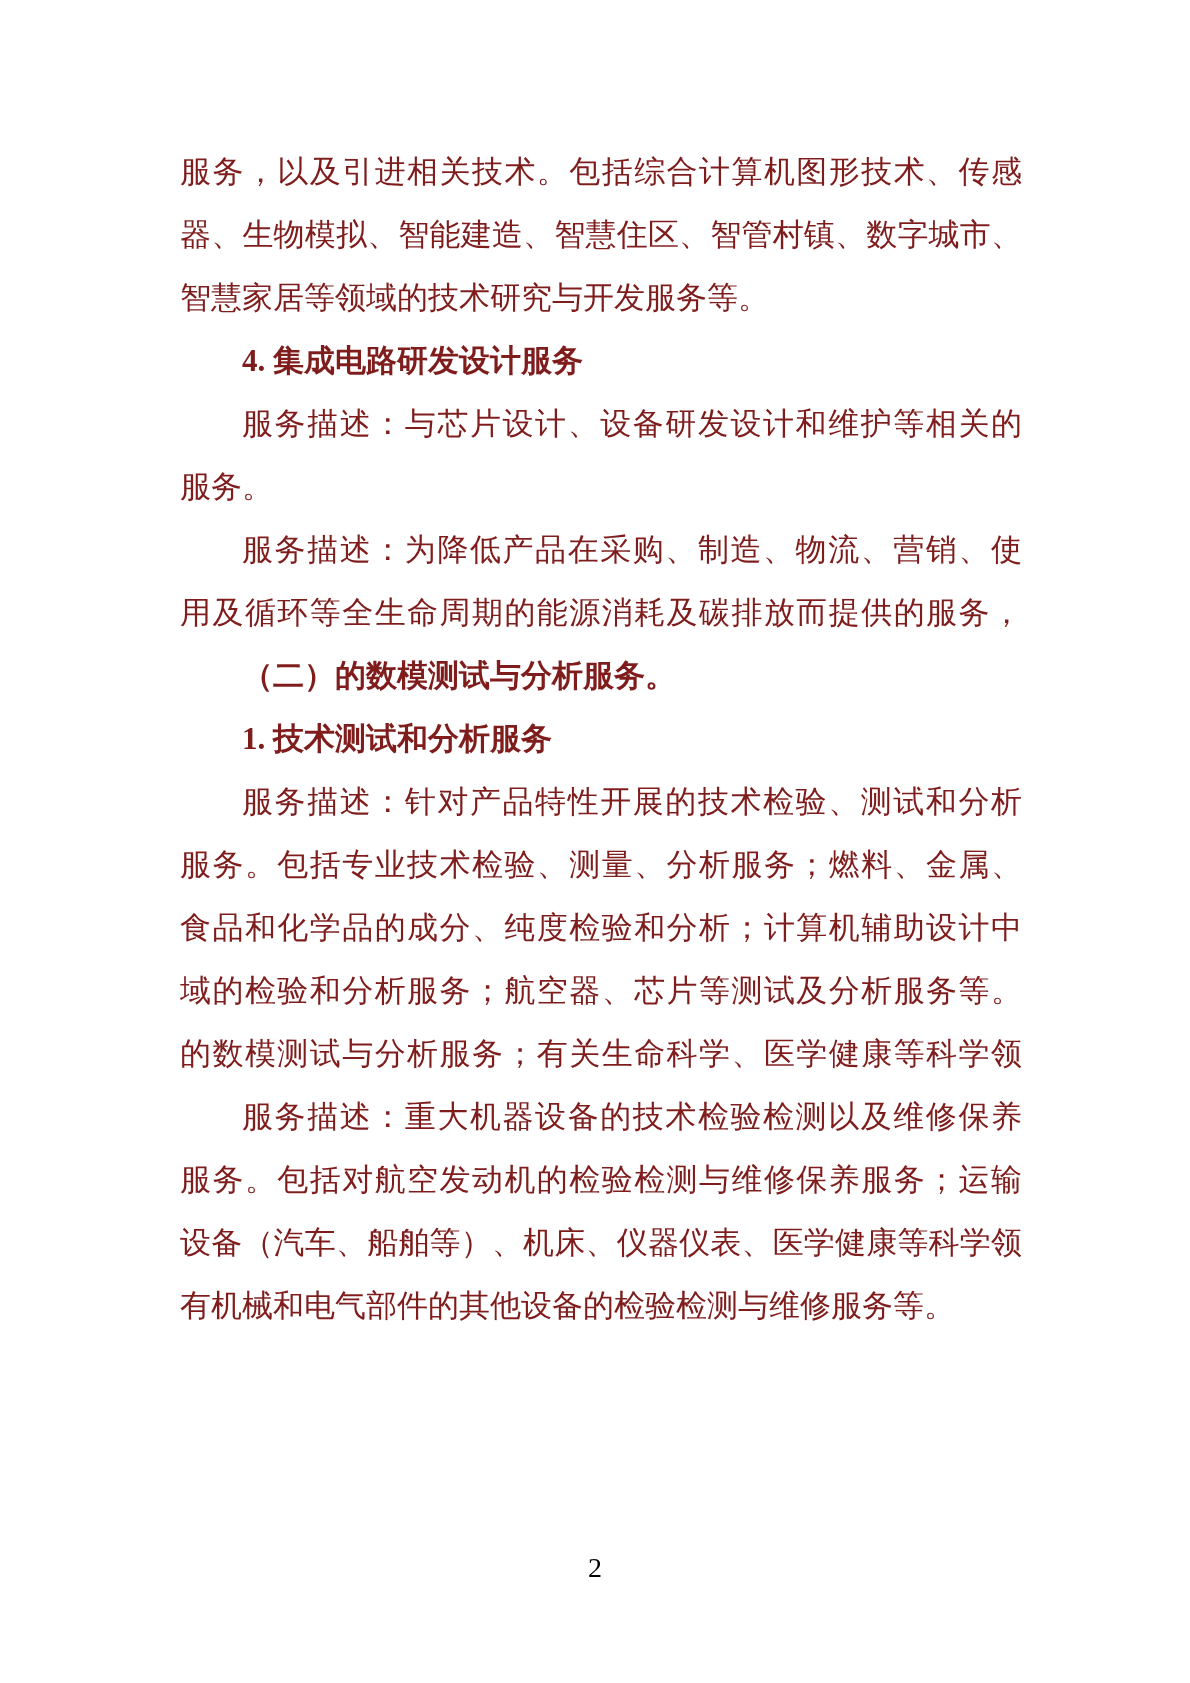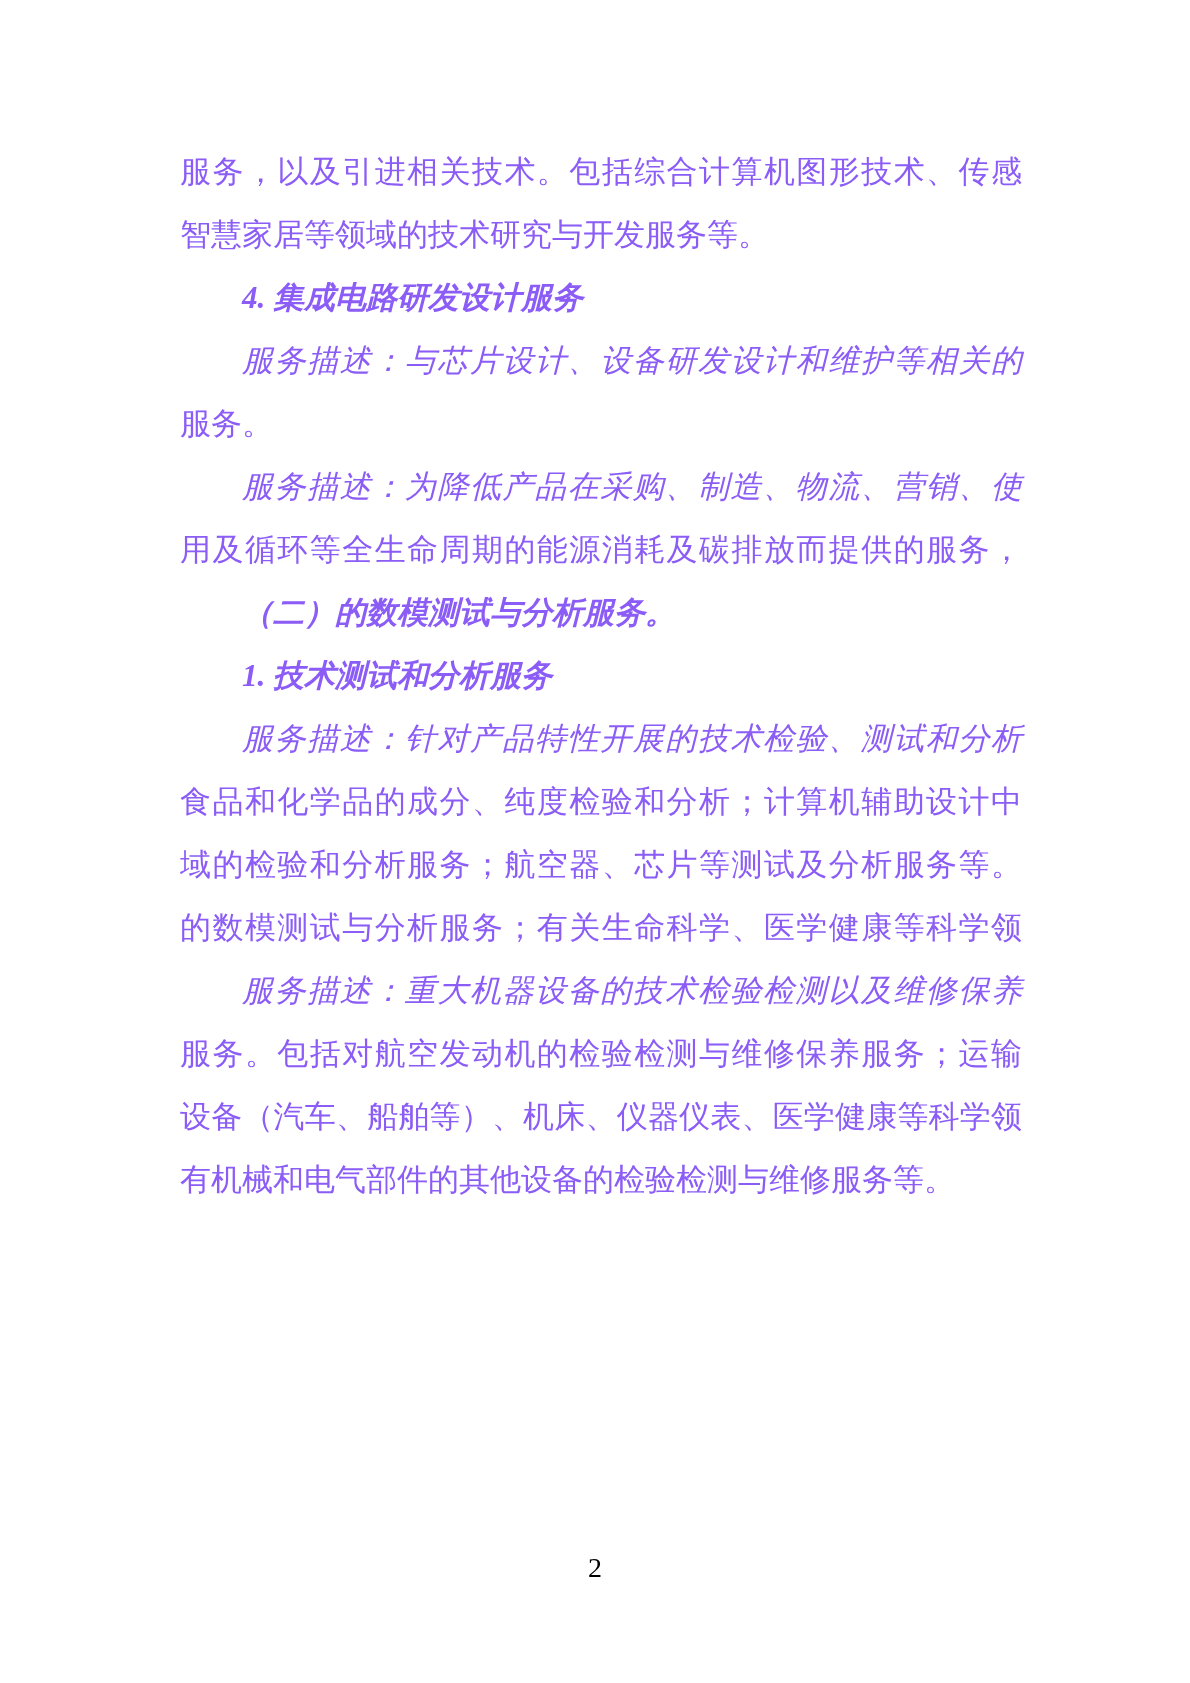--- a/index.html
+++ b/index.html
@@ -19,27 +19,26 @@
   .content {
     position: absolute;
     top: 140px;
     left: 180px;
     width: 842px;
   }
   .line {
     height: 63px;
     line-height: 63px;
     font-size: 31px;
-    color: #8b5cf6;
+    color: #7f1d1d;
     white-space: normal;
     overflow: visible;
   }
   .line.indent {
     text-indent: 62px;
-    font-style: italic;
   }
   .line.justify {
     text-align: justify;
     text-align-last: justify;
     -moz-text-align-last: justify;
     text-justify: inter-character;
   }
   .line.heading {
     font-weight: 700;
   }
@@ -59,29 +58,31 @@
     color: #000000;
     font-family: "Liberation Serif", "DejaVu Serif", serif;
   }
 </style>
 </head>
 <body>
 
 <div class="page">
   <div class="content" id="content">
       <div class="line body justify">服务，以及引进相关技术。包括综合计算机图形技术、传感</div>
+      <div class="line body justify">器、生物模拟、智能建造、智慧住区、智管村镇、数字城市、</div>
       <div class="line body">智慧家居等领域的技术研究与开发服务等。</div>
       <div class="line heading indent">4. 集成电路研发设计服务</div>
       <div class="line body indent justify">服务描述：与芯片设计、设备研发设计和维护等相关的</div>
       <div class="line body">服务。</div>
       <div class="line body indent justify">服务描述：为降低产品在采购、制造、物流、营销、使</div>
       <div class="line body justify">用及循环等全生命周期的能源消耗及碳排放而提供的服务，</div>
       <div class="line heading-kai indent">（二）的数模测试与分析服务。</div>
       <div class="line heading indent">1. 技术测试和分析服务</div>
       <div class="line body indent justify">服务描述：针对产品特性开展的技术检验、测试和分析</div>
+      <div class="line body justify">服务。包括专业技术检验、测量、分析服务；燃料、金属、</div>
       <div class="line body justify">食品和化学品的成分、纯度检验和分析；计算机辅助设计中</div>
       <div class="line body justify">域的检验和分析服务；航空器、芯片等测试及分析服务等。</div>
       <div class="line body justify">的数模测试与分析服务；有关生命科学、医学健康等科学领</div>
       <div class="line body indent justify">服务描述：重大机器设备的技术检验检测以及维修保养</div>
       <div class="line body justify">服务。包括对航空发动机的检验检测与维修保养服务；运输</div>
       <div class="line body justify">设备（汽车、船舶等）、机床、仪器仪表、医学健康等科学领</div>
       <div class="line body">有机械和电气部件的其他设备的检验检测与维修服务等。</div>
     </div>
   <div class="footer">
     <span class="pagenum">2</span>

